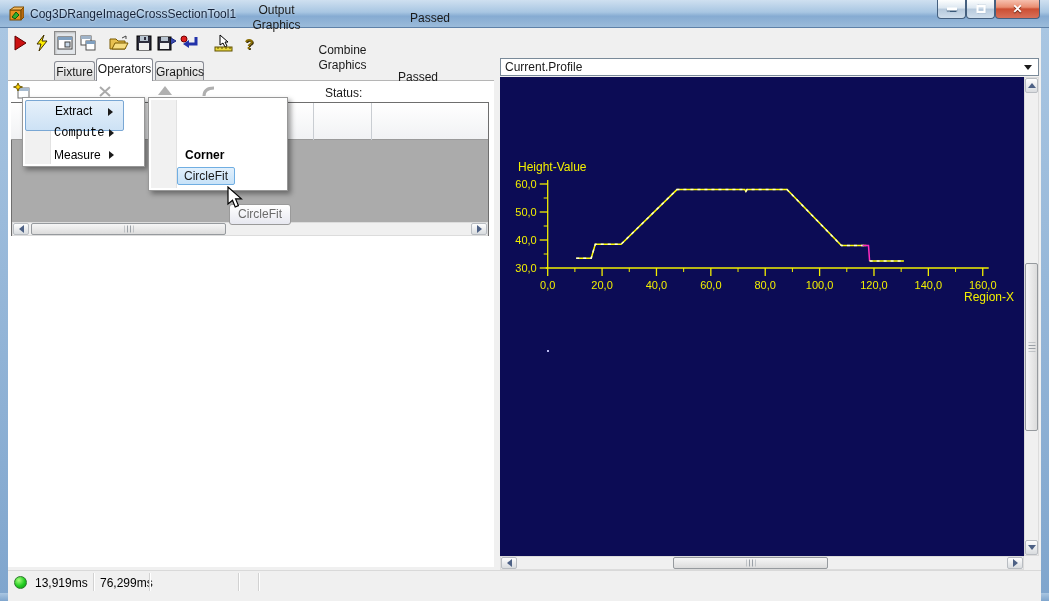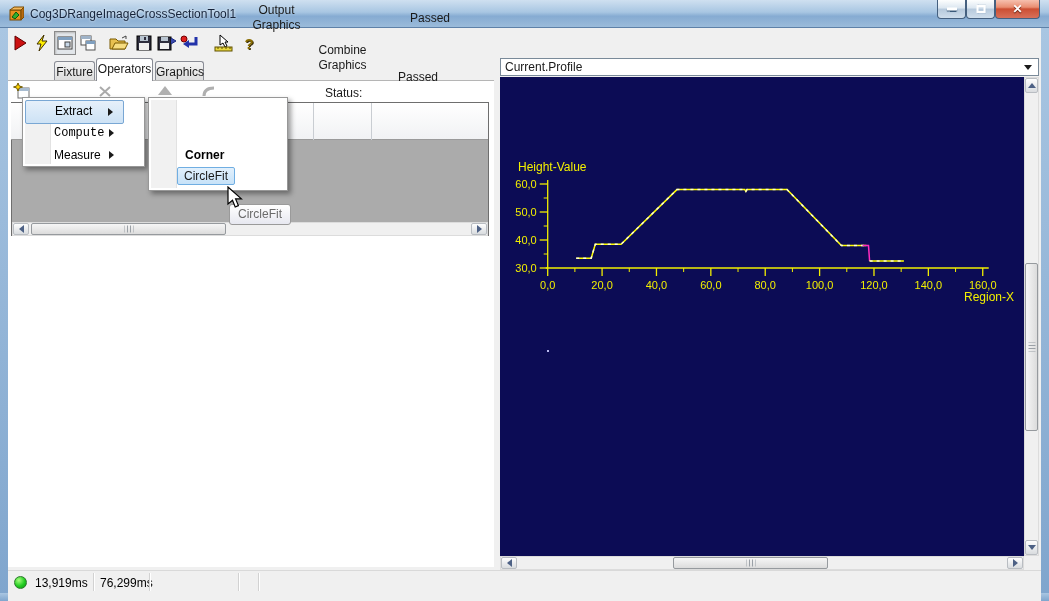--- a/index.html
+++ b/index.html
@@ -75,21 +75,21 @@
   
   .statusbar { position:absolute; left:8px; top:570px; width:1033px; height:38px; background:#f0f0f0; border-top:1px solid #d9d9d9; }
   .led { position:absolute; left:6px; top:5px; width:13px; height:13px; border-radius:50%;
     background:radial-gradient(circle at 35% 30%, #a6ff7d, #22cc22 55%, #0f8f12); border:1px solid #2a7a2a; }
   .sb-text { position:absolute; top:5px; font-size:12px; color:#000; }
   .sb-sep { position:absolute; top:2px; width:1px; height:18px; background:#d2d2d2; box-shadow:1px 0 0 #ffffff; }
 
   
   .menu { position:absolute; background:#ffffff; border:1px solid #979797; box-shadow:3px 3px 5px rgba(0,0,0,.38); z-index:50; }
   .menu .gutter { position:absolute; left:2px; top:2px; bottom:2px; width:26px; background:#f1f1f1; border-right:1px solid #e2e2e2; }
-  .mi { position:absolute; left:2px; right:20px; height:24px; line-height:22px; padding-left:29px; color:#000; }
+  .mi { position:absolute; left:2px; right:20px; height:31px; line-height:22px; padding-left:29px; color:#000; }
   .mi.sel { background:linear-gradient(180deg,#e6f0fa,#cde2f5); border:1px solid #79a7d4; border-radius:2px; line-height:20px; }
   .mi .sub-arrow { position:absolute; right:10px; top:7px; width:0; height:0;
     border-top:4px solid transparent; border-bottom:4px solid transparent; border-left:5px solid #1a1a1a; }
   .smi-hl { position:absolute; left:28px; padding:1px 6px; background:linear-gradient(180deg,#e2f0fc,#c7e2f8);
     border:1px solid #70aee2; border-radius:2px; }
 
   .tooltip { position:absolute; left:229px; top:204px; z-index:55; padding:2px 8px 3px 8px;
     background:linear-gradient(180deg,#ffffff,#e7e8f0); border:1px solid #9a9a9a; border-radius:3px; color:#6b6b6b; font-size:12px; }
   .cursor { position:absolute; left:226px; top:186px; z-index:60; }
 </style>

